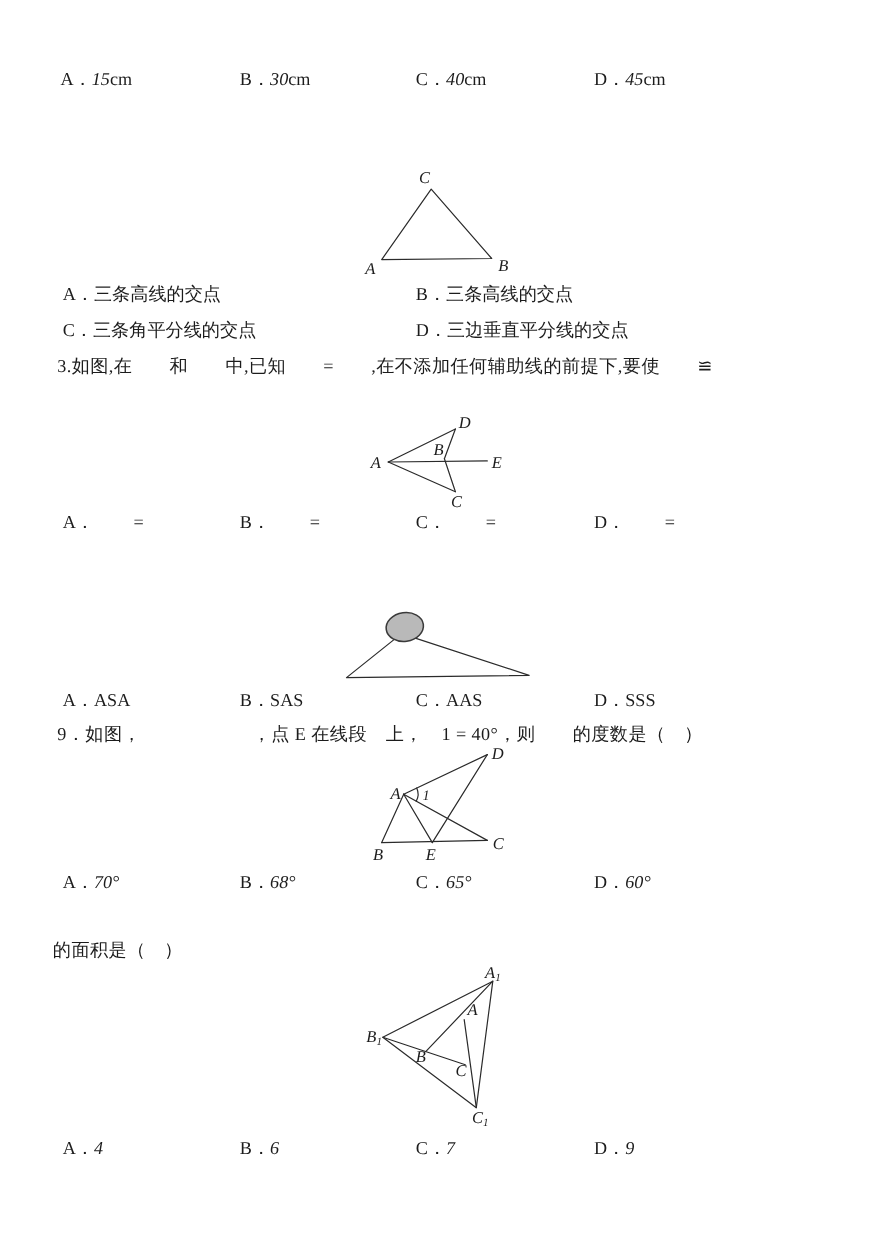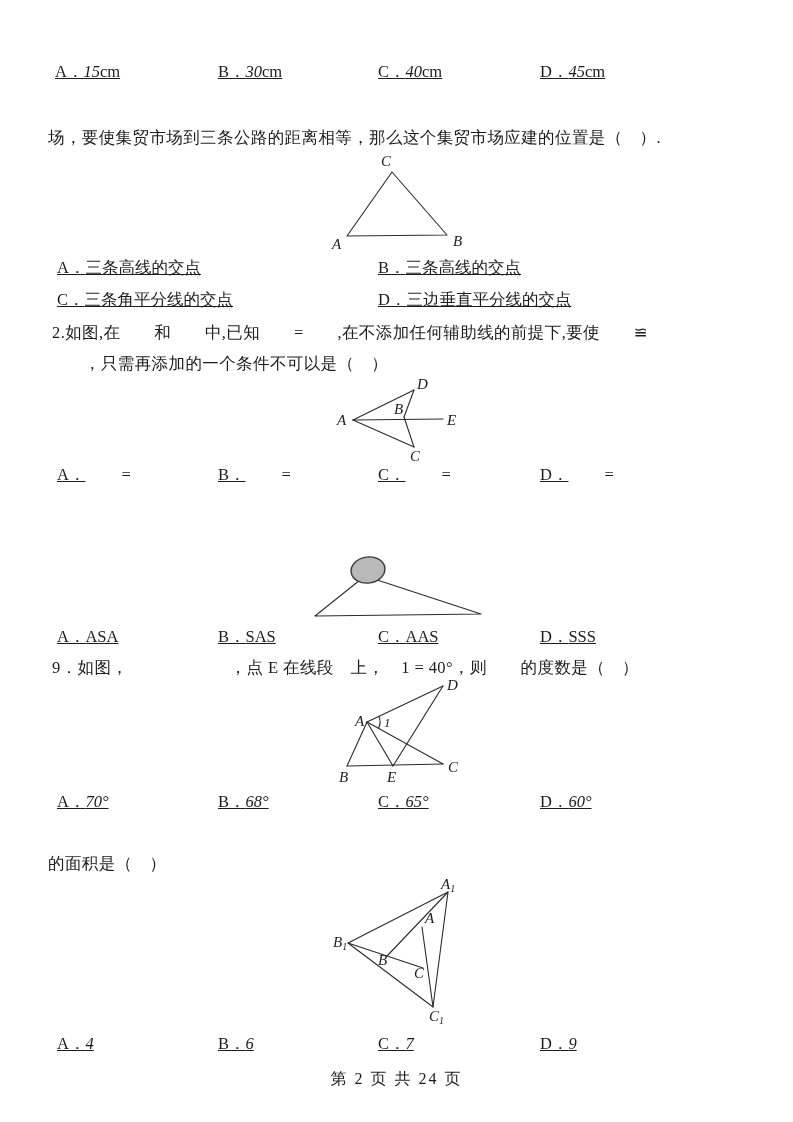--- a/index.html
+++ b/index.html
@@ -2,21 +2,21 @@
 <html><head>
 <meta charset="utf-8">
 <style>
   html,body{margin:0;padding:0;background:#e8e8e8;}
   .doc{
     position:relative;width:793px;height:1122px;background:#ffffff;
     font-family:"Liberation Serif","DejaVu Serif","DejaVu Sans",serif;
     color:#1c1c1c;overflow:hidden;margin:0 auto;
   }
   .tline{position:absolute;left:52px;font-size:16.5px;line-height:22px;white-space:pre;letter-spacing:.4px;}
-  .opt{position:absolute;font-size:16.5px;white-space:pre;text-decoration:underline;}
+  .opt{position:absolute;font-size:16.5px;white-space:pre;}
   .olabel{font-style:normal;}
   .onum{font-style:italic;}
   .onum.upright{font-style:normal;text-align:center;}
   .ounit{font-style:normal;}
   .oeq{display:inline-block;margin-left:36px;font-style:normal;}
   .otext{font-style:normal;}
   .fig{position:absolute;}
   .edge{stroke:#2b2b2b;stroke-width:1.1;fill:none;stroke-linecap:round;stroke-linejoin:round;}
   .blot{stroke:#3a3a3a;stroke-width:1.4;}
   .lbl{font-family:"Liberation Serif","DejaVu Serif","DejaVu Sans",serif;font-style:italic;font-size:15px;fill:#1c1c1c;}
@@ -27,36 +27,34 @@
 </head>
 <body>
 
 <div class="doc">
 
   <span class="opt" style="left:55px;top:61px"><span class="olabel">A．</span><span class="onum">15</span><span class="ounit">cm</span></span>
   <span class="opt" style="left:218px;top:61px"><span class="olabel">B．</span><span class="onum">30</span><span class="ounit">cm</span></span>
   <span class="opt" style="left:378px;top:61px"><span class="olabel">C．</span><span class="onum">40</span><span class="ounit">cm</span></span>
   <span class="opt" style="left:540px;top:61px"><span class="olabel">D．</span><span class="onum">45</span><span class="ounit">cm</span></span>
 
-  <div class="tline" style="left:48px;top:127px">场，要使集贸市场到三条公路的距离相等，那么这个集贸市场应建的位置是（　）.</div>
 
   <svg class="fig" style="left:323px;top:150px" width="155" height="102">
     <path class="edge" d="M69,22 L24,86 L124,85 Z"></path>
     <text class="lbl" x="58" y="16">C</text>
     <text class="lbl" x="9" y="99">A</text>
     <text class="lbl" x="130" y="96">B</text>
   </svg>
 
   <span class="opt" style="left:57px;top:257px"><span class="olabel">A．</span><span class="otext">三条高线的交点</span></span>
   <span class="opt" style="left:378px;top:257px"><span class="olabel">B．</span><span class="otext">三条高线的交点</span></span>
   <span class="opt" style="left:378px;top:289px"><span class="olabel">D．</span><span class="otext">三边垂直平分线的交点</span></span>
   <span class="opt" style="left:57px;top:289px"><span class="olabel">C．</span><span class="otext">三条角平分线的交点</span></span>
 
-  <div class="tline" style="top:322px">2.如图,在　　和　　中,已知　　=　　,在不添加任何辅助线的前提下,要使　　≌</div>
-  <div class="tline" style="left:84px;top:353px">，只需再添加的一个条件不可以是（　）</div>
+  <div class="tline" style="top:322px">3.如图,在　　和　　中,已知　　=　　,在不添加任何辅助线的前提下,要使　　≌</div>
 
   <svg class="fig" style="left:333px;top:376px" width="132" height="88">
     <path class="edge" d="M20,44 L81,14"></path>
     <path class="edge" d="M20,44 L110,43"></path>
     <path class="edge" d="M20,44 L81,71"></path>
     <path class="edge" d="M81,14 L71,41"></path>
     <path class="edge" d="M71,41 L81,71"></path>
     <text class="lbl" x="4" y="49">A</text>
     <text class="lbl" x="84" y="13">D</text>
     <text class="lbl" x="61" y="38">B</text>
@@ -116,15 +114,14 @@
     <text class="lbl" x="92" y="47">A</text>
     <text class="lbl" x="45" y="89">B</text>
     <text class="lbl" x="81" y="102">C</text>
   </svg>
 
   <span class="opt" style="left:57px;top:1033px"><span class="olabel">A．</span><span class="onum">4</span></span>
   <span class="opt" style="left:218px;top:1033px"><span class="olabel">B．</span><span class="onum">6</span></span>
   <span class="opt" style="left:378px;top:1033px"><span class="olabel">C．</span><span class="onum">7</span></span>
   <span class="opt" style="left:540px;top:1033px"><span class="olabel">D．</span><span class="onum">9</span></span>
 
-  <div class="footer">第 2 页 共 24 页</div>
 
 </div>
 
 </body></html>

